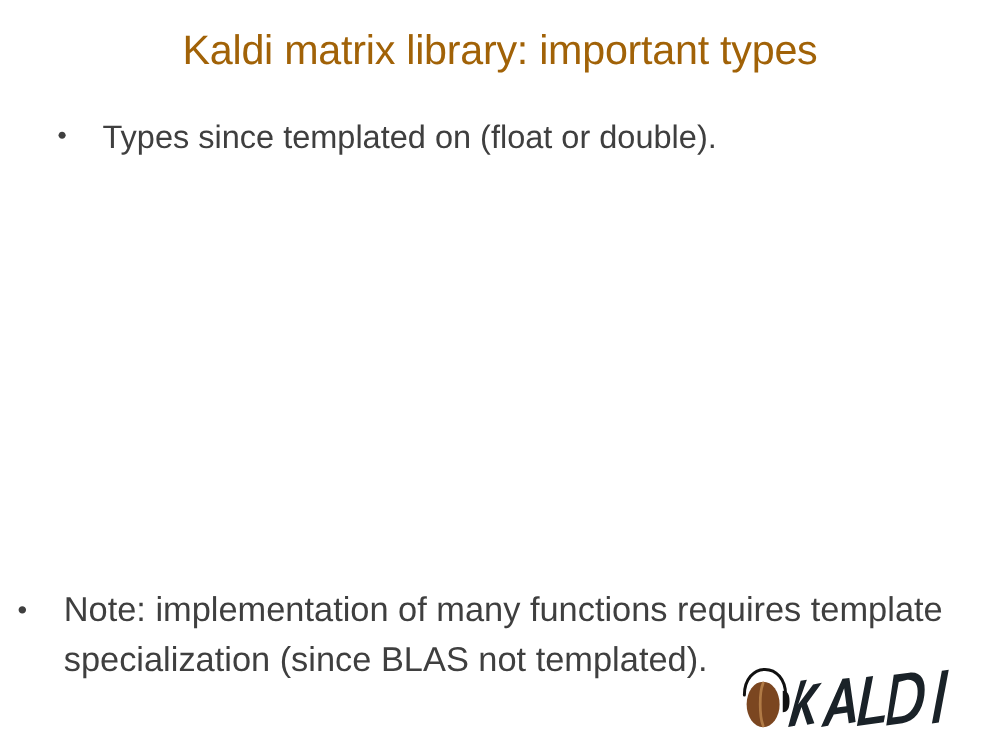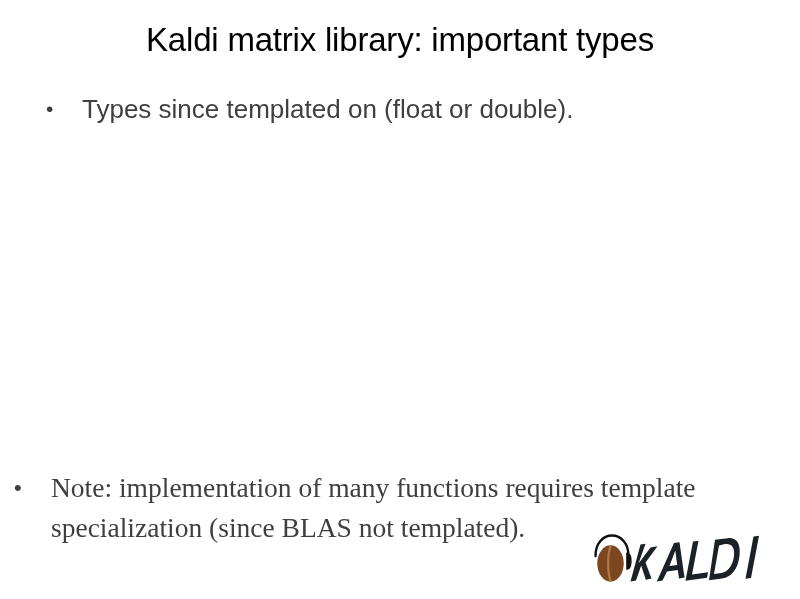--- a/index.html
+++ b/index.html
@@ -25,21 +25,21 @@
   
   #slide-title {
     position: absolute;
     left: 0;
     top: 21px;
     width: 800px;
     text-align: center;
     font-family: "Liberation Sans", sans-serif;
     font-size: 33px;
     font-weight: 400;
-    color: #000000;
+    color: #a16207;
     letter-spacing: -0.2px;
     white-space: nowrap;
   }
 
   
   .bullet-row {
     position: absolute;
     display: flex;
     align-items: flex-start;
     color: #3f3f3f;
@@ -75,21 +75,20 @@
     font-size: 27.5px;
     line-height: 40px;
   }
   #bullet-2 .bullet-dot {
     width: 37px;
     font-size: 22px;
     line-height: 40px;
   }
   #bullet-2 .bullet-text {
     max-width: 745px;
-    font-family: Liberation Serif, serif;
   }
 
   
   #code-block {
     position: absolute;
     left: 67px;
     top: 148px;
     width: 600px;
     font-family: "Liberation Mono", "DejaVu Sans Mono", monospace;
     font-size: 19.5px;

